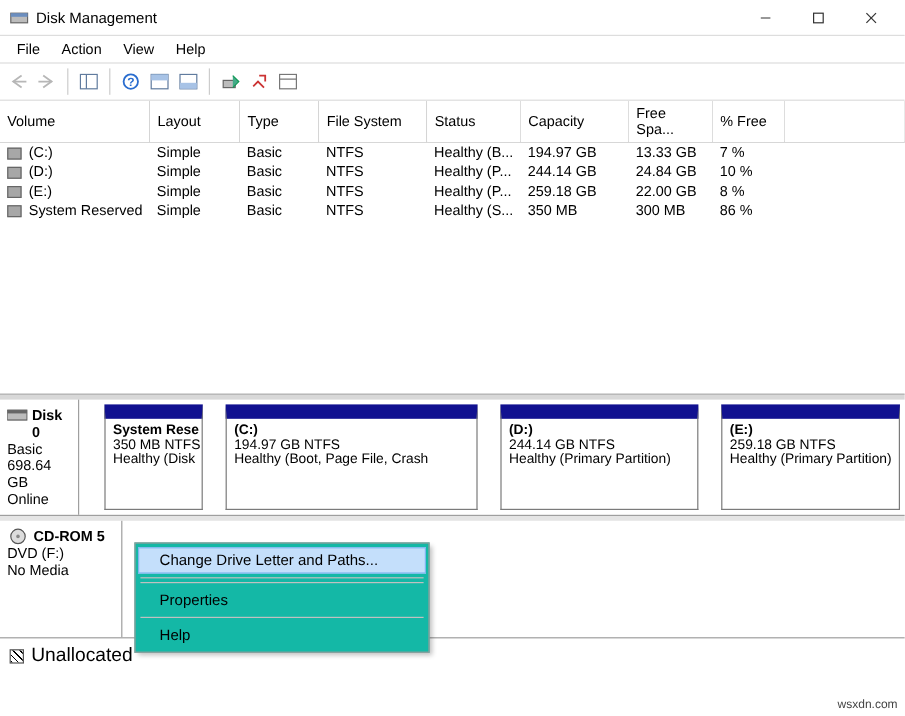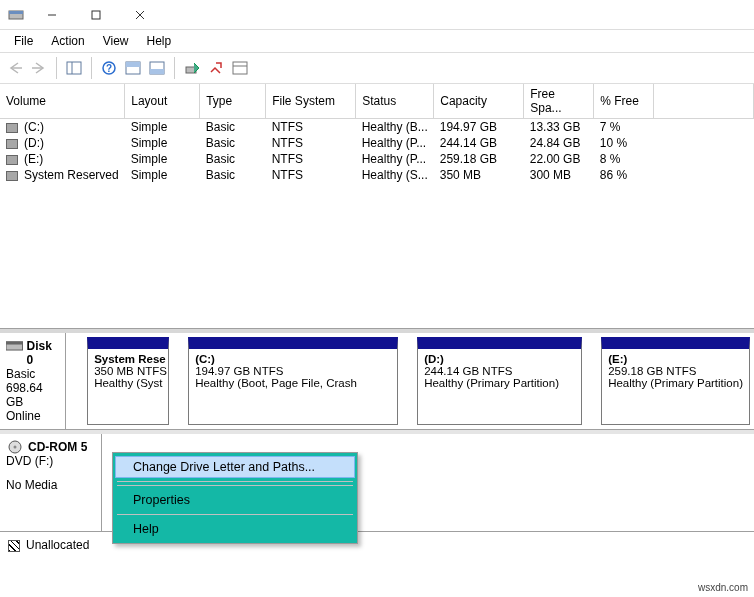--- a/index.html
+++ b/index.html
@@ -100,21 +100,21 @@
       padding: 4px 6px 2px 6px;
       font-size: 11.5px;
       overflow:hidden;
       white-space: nowrap;
       margin-left: 17px;
     }
     .part .pname{ font-weight:600; }
     .legend {
       display:flex; align-items:center; gap:22px;
       padding: 6px 8px;
-      font-size: 12px;
+      font-size: 16px;
     }
     .legend .box { width:12px; height:12px; border:1px solid #555; display:inline-block; margin-right:6px; vertical-align:middle; }
     .legend .hatch {
       background: repeating-linear-gradient(45deg,#000 0,#000 1px,#fff 1px,#fff 4px);
     }
     .context-menu {
       position:absolute;
       left: 112px; top: 452px;
       width: 246px;
       background:#14b8a6;
@@ -133,20 +133,21 @@
 </head>
 <body>
 
 <div class="titlebar">
   <span class="icon">
     <svg viewBox="0 0 16 16">
         <rect x="1" y="4" width="14" height="8" fill="#bcbcbc" stroke="#666"></rect>
         <rect x="1" y="4" width="14" height="3" fill="#6b8ebf"></rect>
       </svg>
   </span>
+  <span class="title">Disk Management</span>
   <div class="win-btn">
       <svg width="10" height="10">
         <line x1="1" y1="5" x2="9" y2="5"></line>
       </svg>
     </div>
   <div class="win-btn">
       <svg width="10" height="10">
         <rect x="1" y="1" width="8" height="8"></rect>
       </svg>
     </div>
@@ -300,21 +301,21 @@
           <span>Disk 0</span>
         </div>
       <div class="meta">Basic</div>
       <div class="meta">698.64 GB</div>
       <div class="meta">Online</div>
     </div>
     <div class="disk-parts">
       <div class="part" style="flex:0 0 82px">
           <div class="pname">System Rese</div>
           <div>350 MB NTFS</div>
-          <div>Healthy (Syst</div>
+          <div>Healthy (Disk</div>
         </div>
       <div class="part" style="flex:0 0 210px">
           <div class="pname">(C:)</div>
           <div>194.97 GB NTFS</div>
           <div>Healthy (Boot, Page File, Crash</div>
         </div>
       <div class="part" style="flex:0 0 165px">
           <div class="pname">(D:)</div>
           <div>244.14 GB NTFS</div>
           <div>Healthy (Primary Partition)</div>
@@ -330,21 +331,21 @@
   <div class="disk-row" style="min-height:98px">
     <div class="disk-side">
       <div class="head">
           <span class="icon"><svg viewBox="0 0 18 14">
               <circle cx="9" cy="7" r="6" fill="#ddd" stroke="#555"></circle>
               <circle cx="9" cy="7" r="1.5" fill="#888"></circle>
             </svg></span>
           <span>CD-ROM 5</span>
         </div>
       <div class="meta">DVD (F:)</div>
-      <div class="meta" style="margin-top:10px">No Media</div>
+      <div class="meta" style="">No Media</div>
     </div>
     <div class="disk-parts"></div>
   </div>
 </div>
 
 <div class="legend">
   <span><span class="box hatch"></span><span>Unallocated</span></span>
 </div>
 
 <div class="context-menu">

